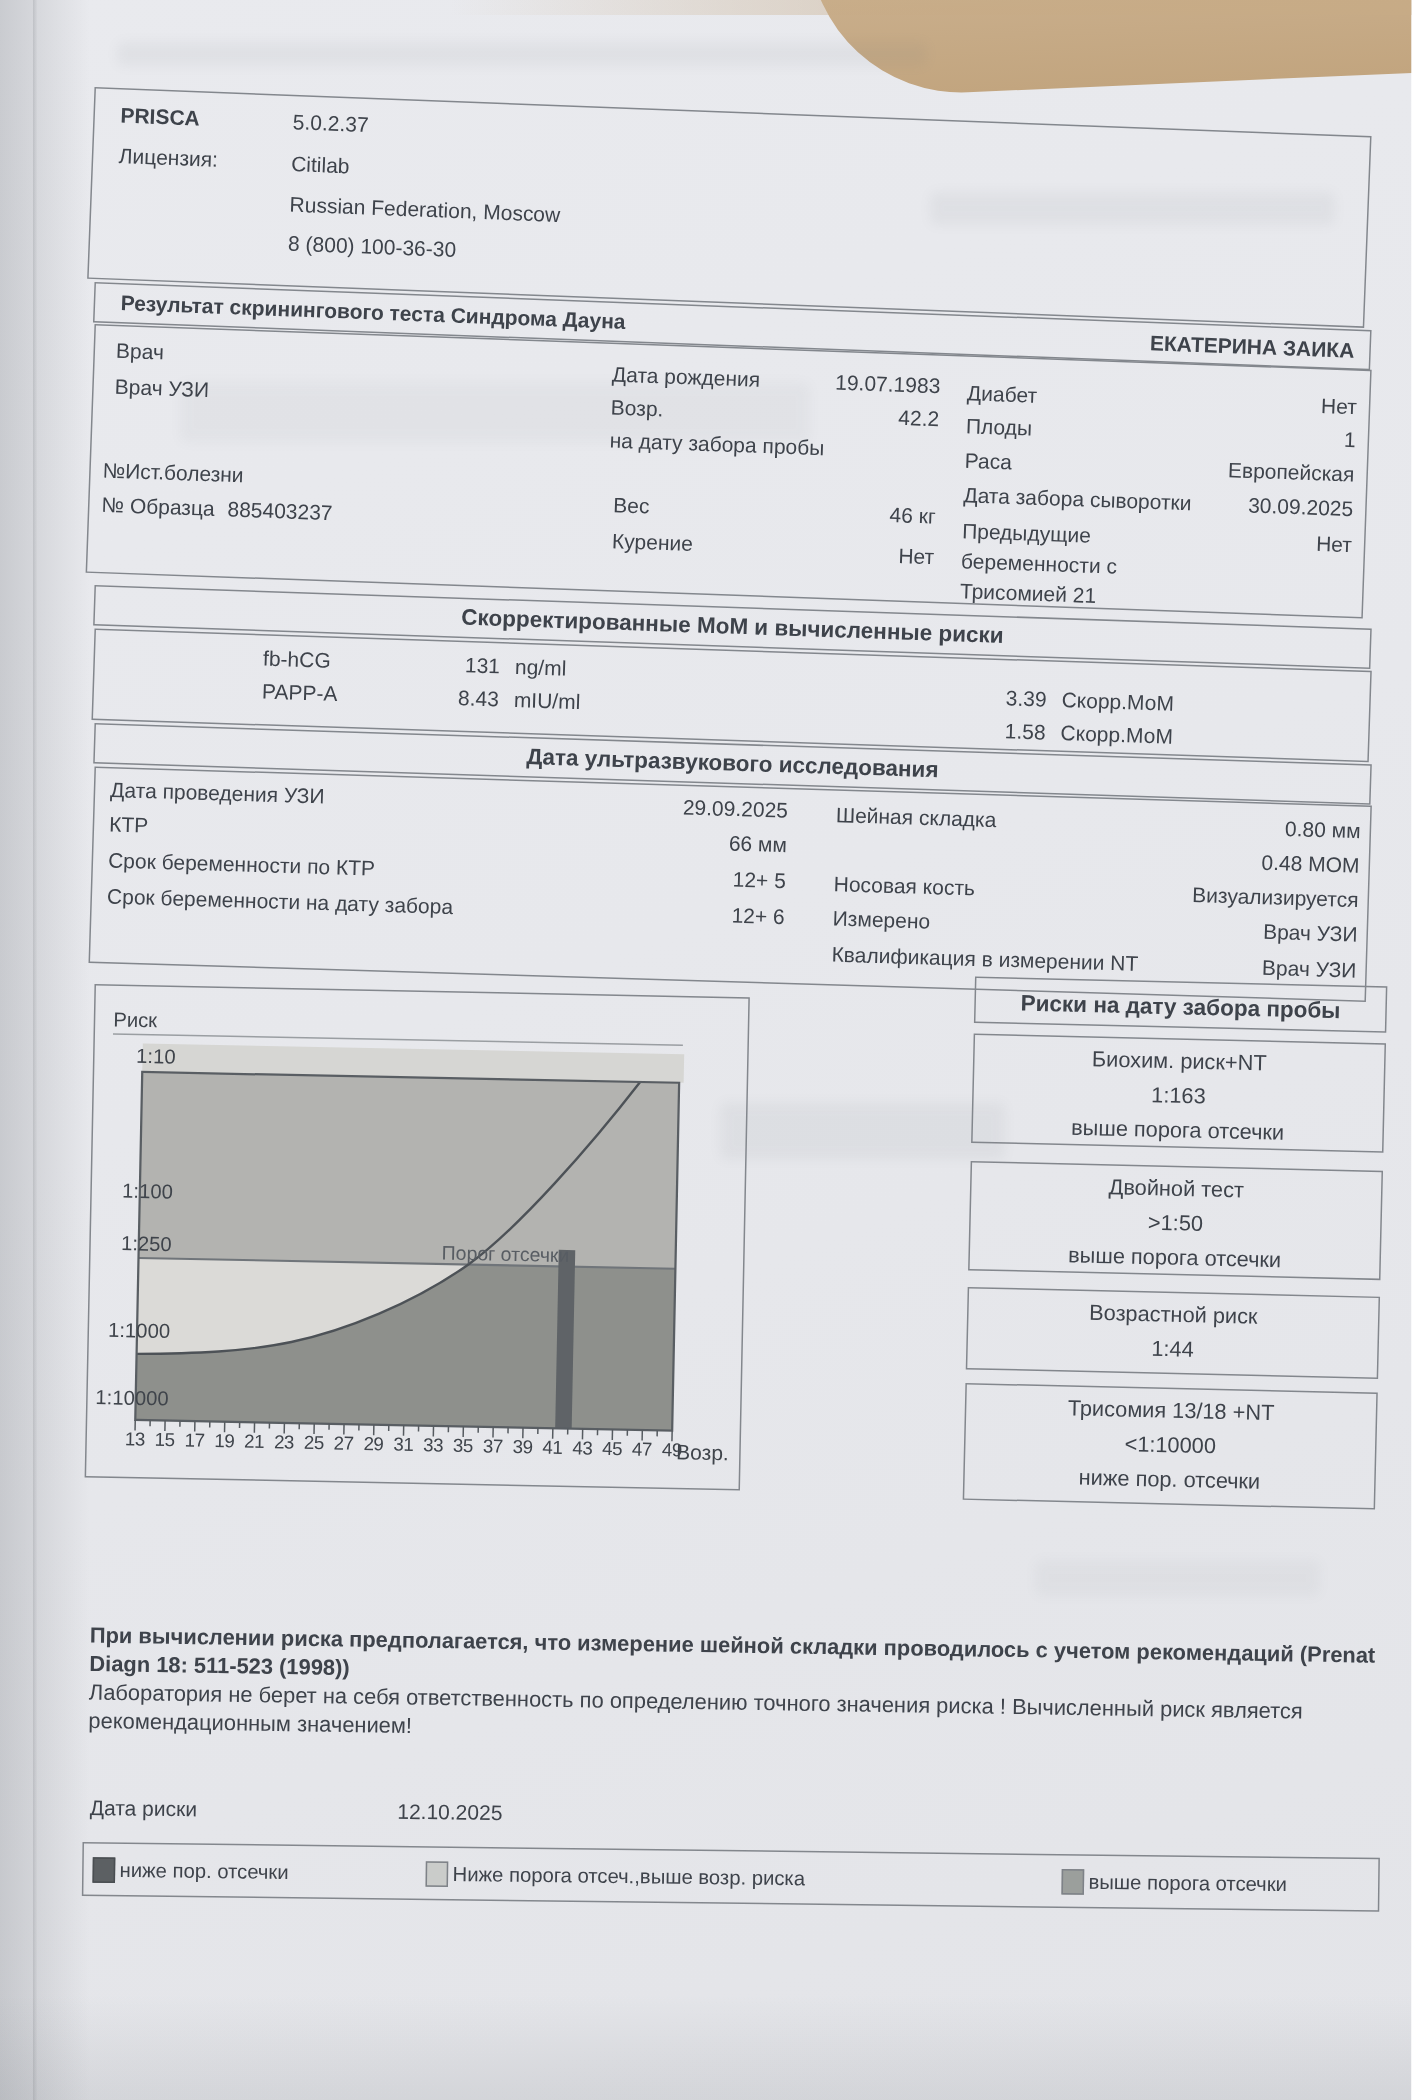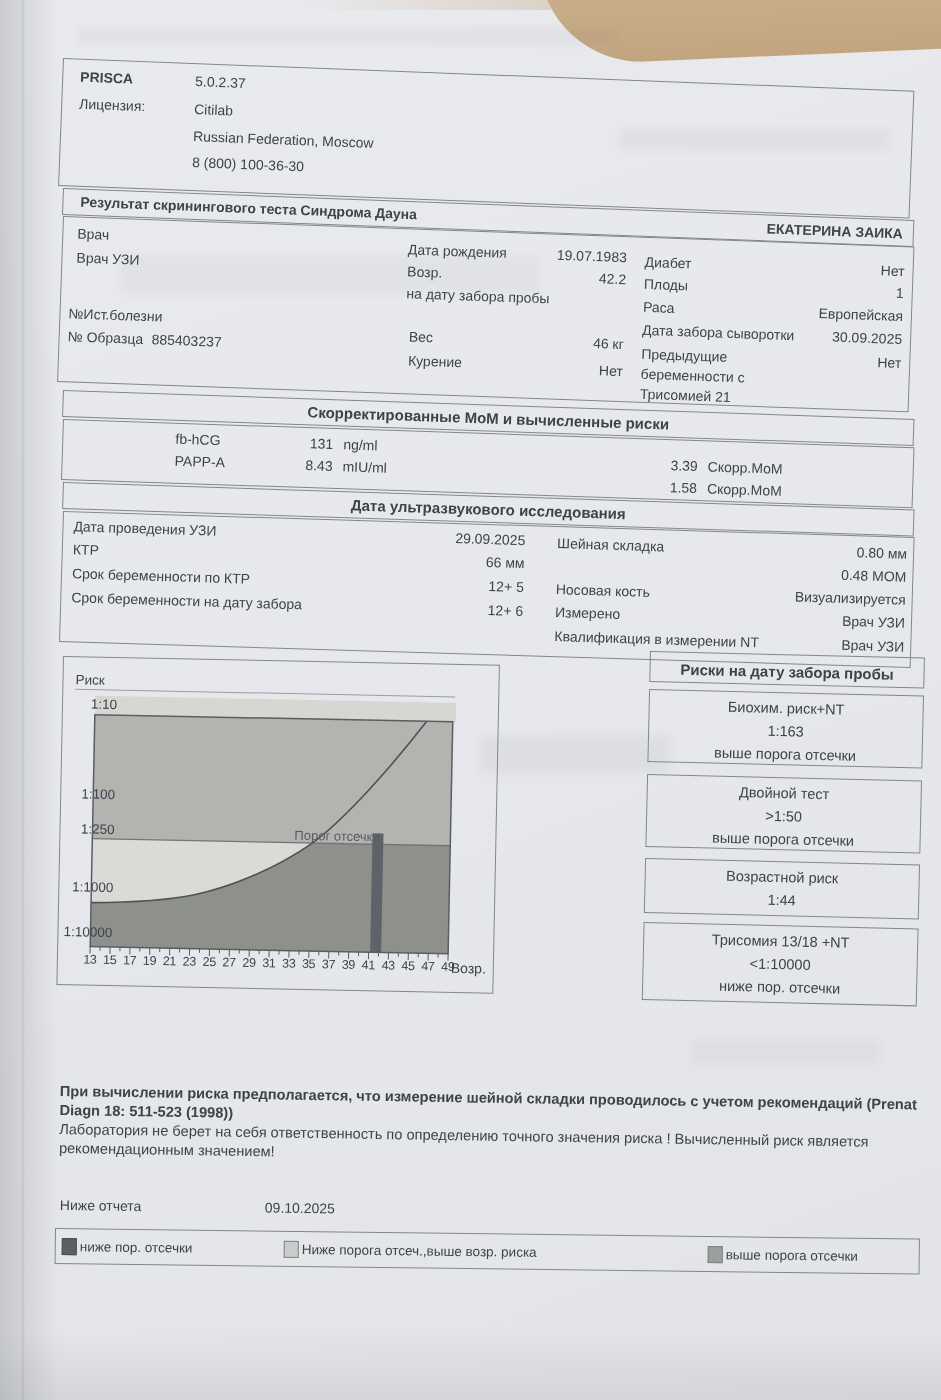--- a/index.html
+++ b/index.html
@@ -258,22 +258,22 @@
       <div>ниже пор. отсечки</div>
     </div>
   </div>
 
   <div class="abs ink" style="left:60px;top:1082px;width:872px;font-size:14.6px;line-height:19px;transform:rotate(0.9deg);transform-origin:0 0;">
     <div class="bold">При вычислении риска предполагается, что измерение шейной складки проводилось с учетом рекомендаций (Prenat Diagn 18: 511-523 (1998))</div>
     <div>Лаборатория не берет на себя ответственность по определению точного значения риска ! Вычисленный риск является рекомендационным значением!</div>
   </div>
 
   <div class="abs" style="left:60px;top:1197px;width:860px;transform:rotate(0.7deg);transform-origin:0 0;">
-    <span class="lbl" style="left:0;top:0;">Ниже отчета</span>
-    <span class="val" style="left:205px;top:0;">09.10.2025</span>
+    <span class="lbl" style="left:0;top:0;">Дата риски</span>
+    <span class="val" style="left:205px;top:0;">12.10.2025</span>
   </div>
 
   <div class="abs box legend-bar" style="left:55px;top:1228px;width:865px;height:36px;transform:rotate(0.7deg);transform-origin:0 0;">
     <div class="legend-item" style="margin-left:6px;width:222px;">
       <span class="swatch dark"></span>
       <span>ниже пор. отсечки</span>
     </div>
     <div class="legend-item" style="width:424px;">
       <span class="swatch light"></span>
       <span>Ниже порога отсеч.,выше возр. риска</span>

